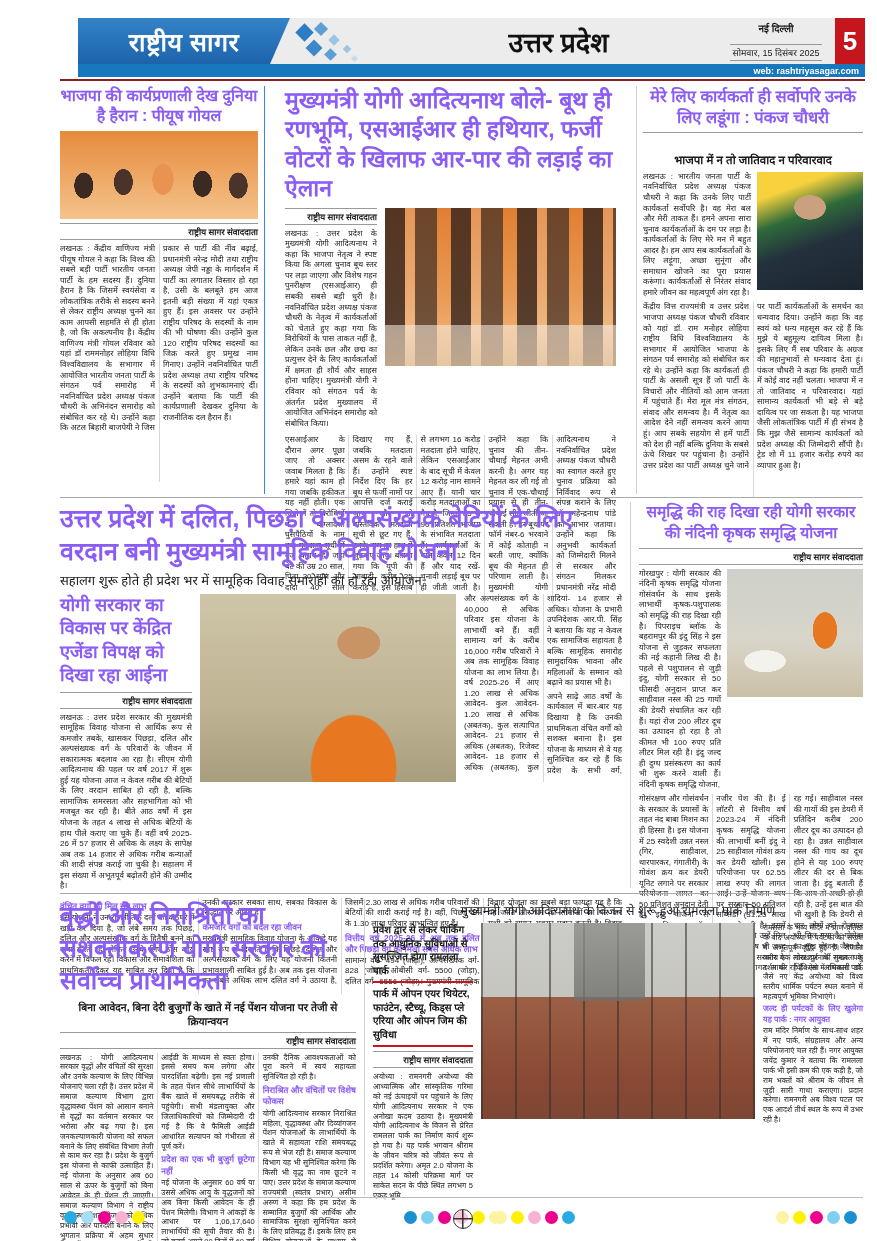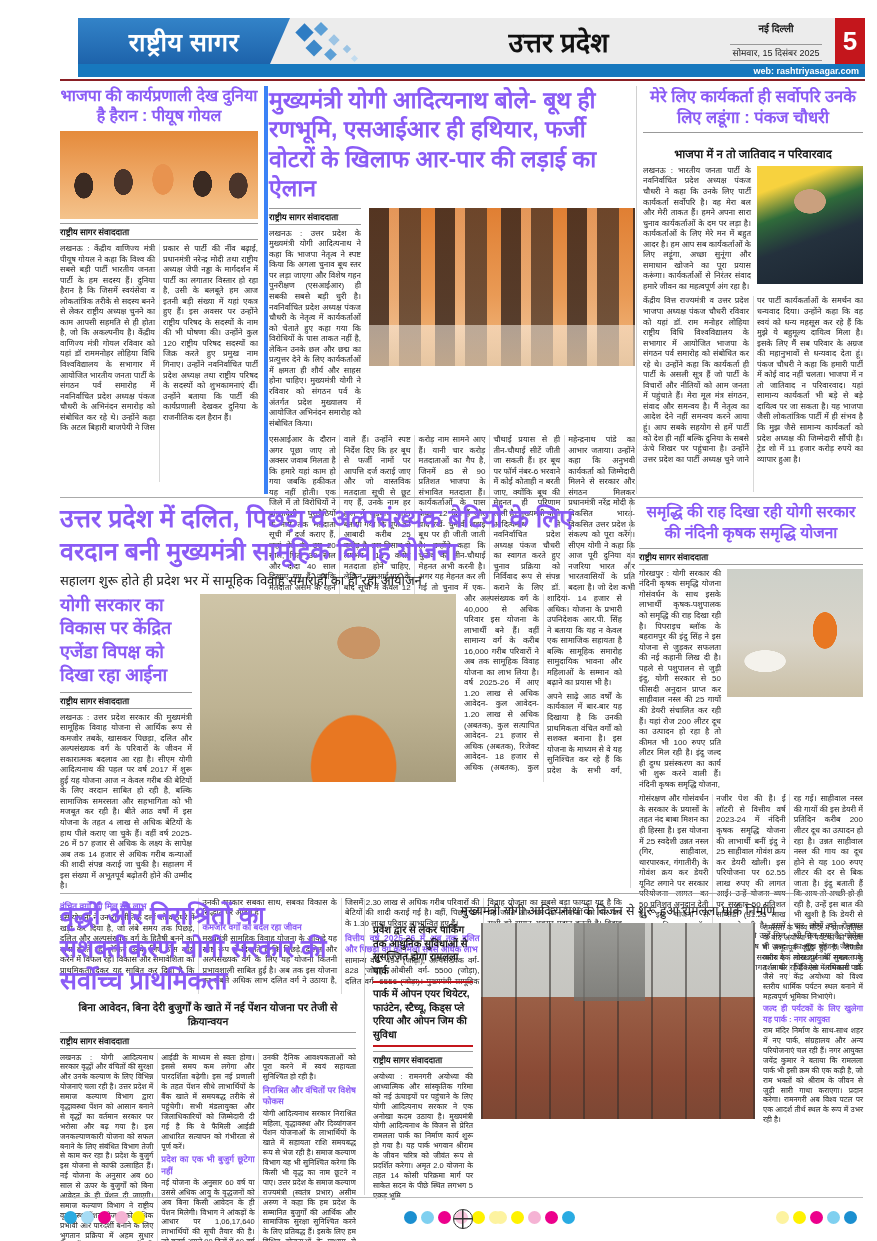--- a/index.html
+++ b/index.html
@@ -24,22 +24,22 @@
   .date-block{width:118px;display:flex;flex-direction:column;align-items:center;justify-content:center;gap:9px;}
   .date-city{font-size:10px;font-weight:bold;}
   .date-line{font-size:9px;border-top:1px solid #999;border-bottom:1px solid #999;padding:1px 3px;}
   .page-num{width:30px;background:#c4161c;color:#fff;display:flex;align-items:center;justify-content:center;font-size:26px;font-weight:bold;}
   .webbar{position:absolute;left:78px;right:12px;top:64px;height:13px;background:#1778be;color:#fff;
     display:flex;align-items:center;justify-content:flex-end;font-size:9px;font-weight:bold;padding-right:6px;box-sizing:border-box;}
   .maroonline{position:absolute;left:60px;right:12px;top:79px;height:2px;background:#8a1f24;}
 
   
   h1,h2,h3,h4{margin:0;font-weight:bold;color:#8b5cf6;}
-  .by{font-weight:bold;font-size:8.5px;text-align:left;border-top:1px solid #999;border-bottom:1px solid #999;
-      padding:2px 0;margin:4px 0;font-family:Liberation Serif, serif;}
+  .by{font-weight:bold;font-size:8.5px;text-align:right;border-top:1px solid #999;border-bottom:1px solid #999;
+      padding:2px 0;margin:4px 0;}
   .body-txt{font-size:8px;line-height:1.32;text-align:justify;color:#222;}
   .cols{column-gap:8px;column-rule:1px solid #d8d8d8;overflow:hidden;}
   .cols p{margin:0 0 3px;}
   .cols h4{font-size:8.5px;margin:3px 0 1px;}
   .photo{position:relative;overflow:hidden;background:#ddd;}
 
   
   .ph-goyal{background:
     radial-gradient(ellipse 16px 22px at 12% 62%,#3a2a22 58%,transparent 60%),
     radial-gradient(ellipse 16px 22px at 32% 58%,#4a342a 58%,transparent 60%),
@@ -68,30 +68,30 @@
     linear-gradient(180deg,transparent 0 38%,#9b5f46 38%,#8a4a35 78%,#7c4734 100%),
     linear-gradient(180deg,#ccccc8 0%,#c2c1bb 60%,#b5b2a8 100%);}
   .ph-build:after{content:"";position:absolute;left:34%;top:0;width:26%;height:40%;background:linear-gradient(180deg,#8e8e8a,#6f6f6b);opacity:.8;}
 
   
   .top-sec{position:absolute;left:60px;right:14px;top:86px;height:408px;display:flex;}
   .col-goyal{width:198px;flex:none;}
   .col-goyal h2{font-size:16px;line-height:1.25;text-align:center;}
   .ph-goyal{width:100%;height:88px;margin-top:5px;}
   .goyal-cols{columns:2;height:238px;margin-top:2px;}
-  .col-main{flex:1;border-left:4px solid #3b82f6;border-right:1px solid #d0d0d0;margin:0 6px;padding:0 1px;}
+  .col-main{flex:1;border-left:1px solid #3b82f6;border-right:1px solid #d0d0d0;margin:0 6px;padding:0 20px;}
   .col-main h1{font-size:23px;line-height:1.28;}
   .mid-row{display:flex;gap:8px;margin-top:4px;}
   .mid-left{width:92px;flex:none;}
   .mid-left .by{margin-top:0;}
   .ph-main{flex:1;height:158px;}
   .mid-cols{columns:5;height:168px;margin-top:6px;}
   .col-pankaj{width:220px;flex:none;}
   .col-pankaj h2{font-size:16.5px;line-height:1.3;text-align:center;}
-  .pk-sub{font-size:11.5px;font-weight:bold;text-align:center;border-top:1px solid #999;margin-top:3px;padding-top:13px;}
+  .pk-sub{font-size:11.5px;font-weight:bold;text-align:center;border-top:1px solid #999;margin-top:3px;padding-top:19px;}
   .pk-row{display:flex;gap:6px;margin-top:5px;}
   .pk-lead{flex:1;}
   .ph-pankaj{width:106px;height:118px;flex:none;}
   .pk-cols{columns:2;height:196px;margin-top:4px;}
 
   
   .mid-sec{position:absolute;left:60px;right:14px;top:497px;height:391px;border-top:1px solid #aaa;display:flex;padding-top:4px;box-sizing:border-box;}
   .viv{flex:1;}
   .viv h1{font-size:25px;line-height:1.3;}
   .viv-sub{font-size:13px;font-weight:normal;text-align:left;margin:4px 0 5px;}

